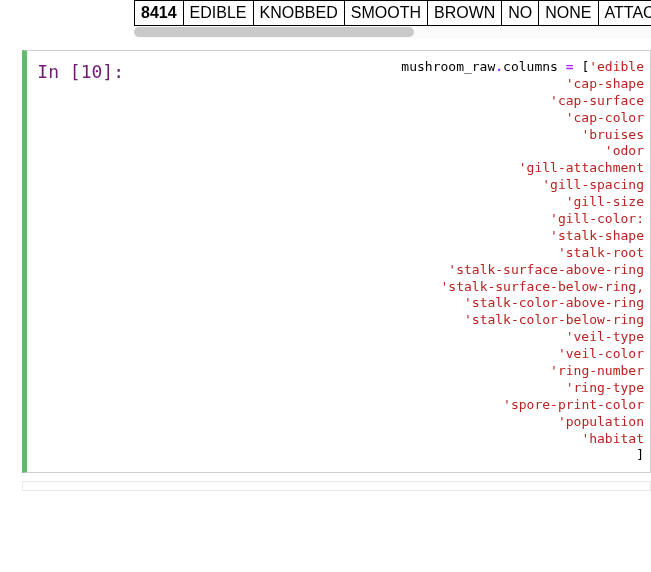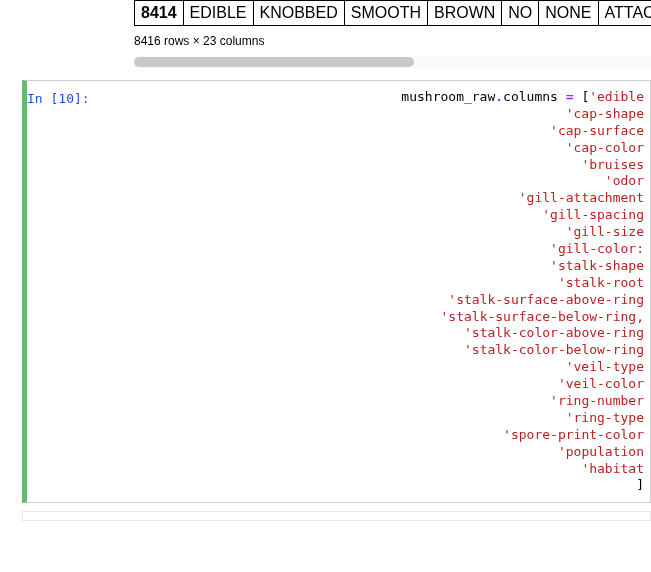--- a/index.html
+++ b/index.html
@@ -5,21 +5,21 @@
 * { box-sizing: border-box; margin: 0; padding: 0; }
 body { font-family: "Helvetica Neue", Helvetica, Arial, sans-serif; font-size: 13px; background: #fff; width: 651px; overflow: hidden; }
 .output-cell { padding: 0 0 0 134px; }
 table.df { border-collapse: collapse; font-size: 16px; }
 table.df th, table.df td { border: 1px solid #000; padding: 3px 6px; text-align: left; }
 table.df th { font-weight: bold; }
 .shape-text { font-size: 12px; padding: 8px 0; color: #000; }
 .hscroll { height: 12px; background: #fafafa; position: relative; margin-bottom: 12px; width: 517px; }
 .hscroll-thumb { position: absolute; top: 1px; bottom: 1px; left: 0; width: 280px; background: #c9c9c9; border-radius: 5px; }
 .code-cell { border: 1px solid #cfcfcf; border-left: 5px solid #66bb6a; margin: 4px 0 8px 22px; display: flex; padding: 4px 0; }
-.prompt { width: 105px; flex: 0 0 105px; padding: 6px 8px 0 0; text-align: left; font-family: monospace; font-size: 13px; color: #1d4ed8; }
+.prompt { width: 105px; flex: 0 0 105px; padding: 6px 8px 0 0; text-align: right; font-family: monospace; font-size: 18px; color: #701a75; }
 .code { flex: 1; padding: 4px 6px; font-family: monospace; font-size: 13px; line-height: 1.3; white-space: pre; text-align: right; }
 .nm { color: #000; }
 .op { color: #aa22ff; font-weight: bold; }
 .pn { color: #000; }
 .st { color: #ba2121; }
 .next-cell { border: 1px solid #e8e8e8; margin: 0 0 0 22px; height: 10px; }
 </style>
 </head>
 <body>
 
@@ -31,21 +31,20 @@
           <td>EDIBLE</td>
           <td>KNOBBED</td>
           <td>SMOOTH</td>
           <td>BROWN</td>
           <td>NO</td>
           <td>NONE</td>
           <td>ATTACHE</td>
         </tr>
       </tbody>
   </table>
-  <div class="shape-text">8416 rows × 23 columns</div>
   <div class="hscroll">
     <div class="hscroll-thumb"></div>
   </div>
 </div>
 
 <div class="code-cell">
   <div class="prompt">In [10]:</div>
   <div class="code" id="code-block"><span class="nm">mushroom_raw</span><span class="op">.</span><span class="nm">columns</span> <span class="op">=</span> <span class="pn">[</span><span class="st">'edible</span>
 <span class="st">'cap-shape</span>
 <span class="st">'cap-surface</span>

